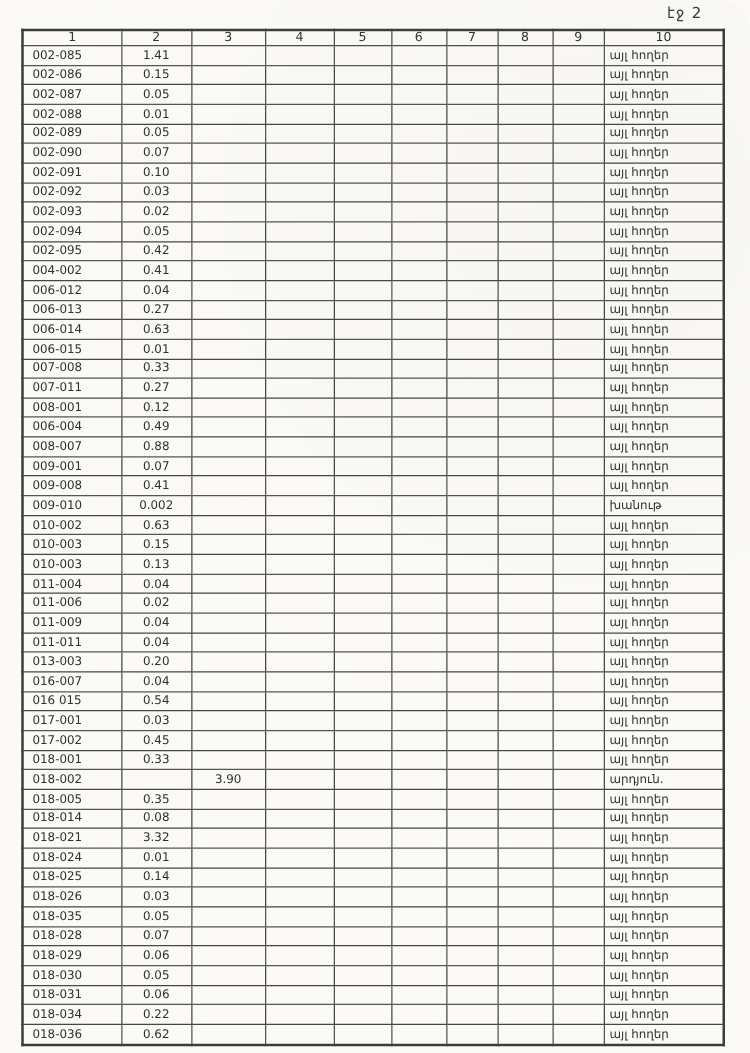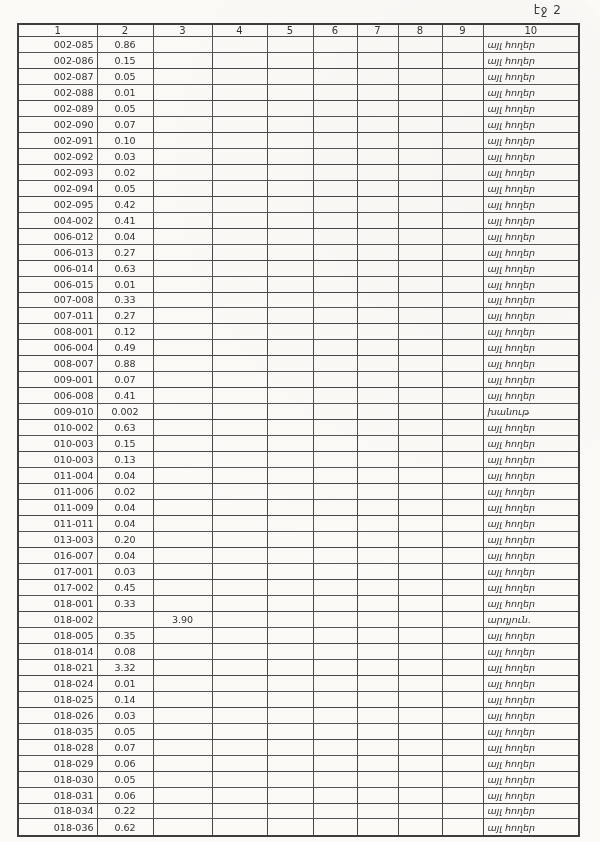--- a/index.html
+++ b/index.html
@@ -46,23 +46,23 @@
     overflow: hidden;
     vertical-align: middle;
     color: #303030;
   }
   .scan-table th {
     font-weight: normal;
     font-size: 10px;
     text-align: center;
     color: #333;
   }
-  .scan-table td.c1 { text-align: right; padding-left: 7px; margin-left: 44px; }
+  .scan-table td.c1 { text-align: left; padding-left: 7px; margin-left: 44px; }
   .scan-table td.c2, .scan-table td.c3 { text-align: center; }
-  .scan-table td.c10 { text-align: left; padding-left: 4px; font-style: italic; }
+  .scan-table td.c10 { text-align: left; padding-left: 4px; }
   
   .scan-table tr:nth-child(odd) td { border-color: #555; }
   .scan-table tr:nth-child(even) td { border-color: #464646; }
 </style>
 </head>
 <body>
 
 <div class="page">
 
   <div class="page-label">էջ 2</div>
@@ -90,21 +90,21 @@
           <th>6</th>
           <th>7</th>
           <th>8</th>
           <th>9</th>
           <th>10</th>
         </tr>
     </thead>
     <tbody>
         <tr>
           <td class="c1">002-085</td>
-          <td class="c2">0.86</td>
+          <td class="c2">1.41</td>
           <td class="c3"></td>
           <td class="c4"></td>
           <td class="c5"></td>
           <td class="c6"></td>
           <td class="c7"></td>
           <td class="c8"></td>
           <td class="c9"></td>
           <td class="c10">այլ հողեր</td>
         </tr>
         <tr>
@@ -353,21 +353,21 @@
           <td class="c3"></td>
           <td class="c4"></td>
           <td class="c5"></td>
           <td class="c6"></td>
           <td class="c7"></td>
           <td class="c8"></td>
           <td class="c9"></td>
           <td class="c10">այլ հողեր</td>
         </tr>
         <tr>
-          <td class="c1">006-008</td>
+          <td class="c1">009-008</td>
           <td class="c2">0.41</td>
           <td class="c3"></td>
           <td class="c4"></td>
           <td class="c5"></td>
           <td class="c6"></td>
           <td class="c7"></td>
           <td class="c8"></td>
           <td class="c9"></td>
           <td class="c10">այլ հողեր</td>
         </tr>
@@ -475,20 +475,32 @@
           <td class="c5"></td>
           <td class="c6"></td>
           <td class="c7"></td>
           <td class="c8"></td>
           <td class="c9"></td>
           <td class="c10">այլ հողեր</td>
         </tr>
         <tr>
           <td class="c1">016-007</td>
           <td class="c2">0.04</td>
+          <td class="c3"></td>
+          <td class="c4"></td>
+          <td class="c5"></td>
+          <td class="c6"></td>
+          <td class="c7"></td>
+          <td class="c8"></td>
+          <td class="c9"></td>
+          <td class="c10">այլ հողեր</td>
+        </tr>
+        <tr>
+          <td class="c1">016 015</td>
+          <td class="c2">0.54</td>
           <td class="c3"></td>
           <td class="c4"></td>
           <td class="c5"></td>
           <td class="c6"></td>
           <td class="c7"></td>
           <td class="c8"></td>
           <td class="c9"></td>
           <td class="c10">այլ հողեր</td>
         </tr>
         <tr>

